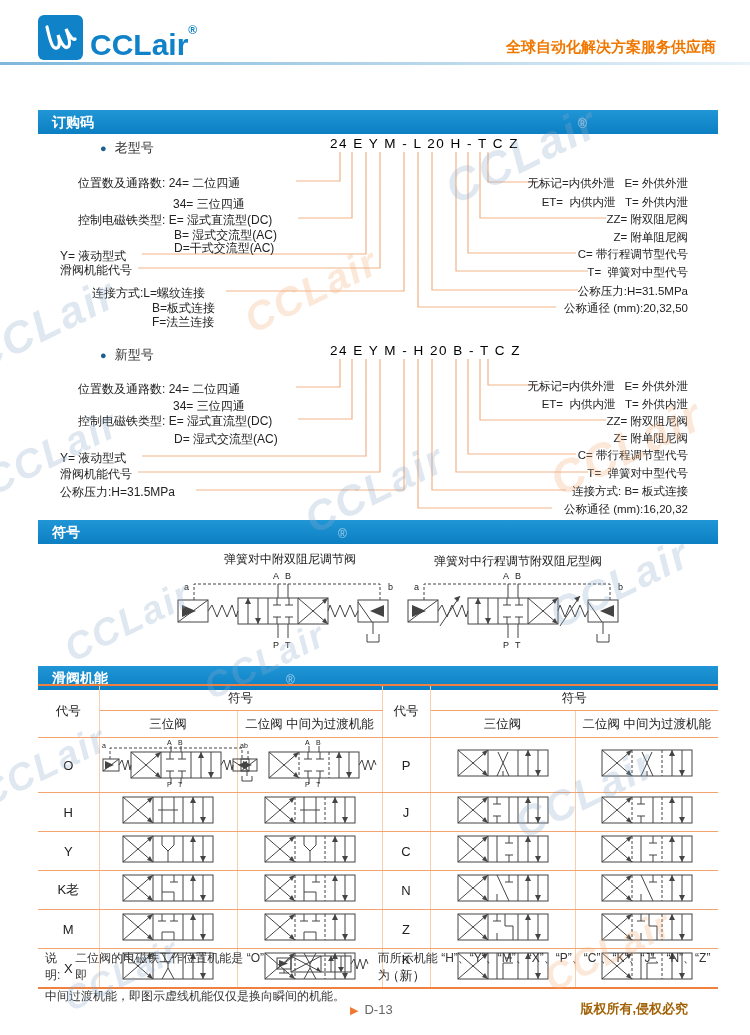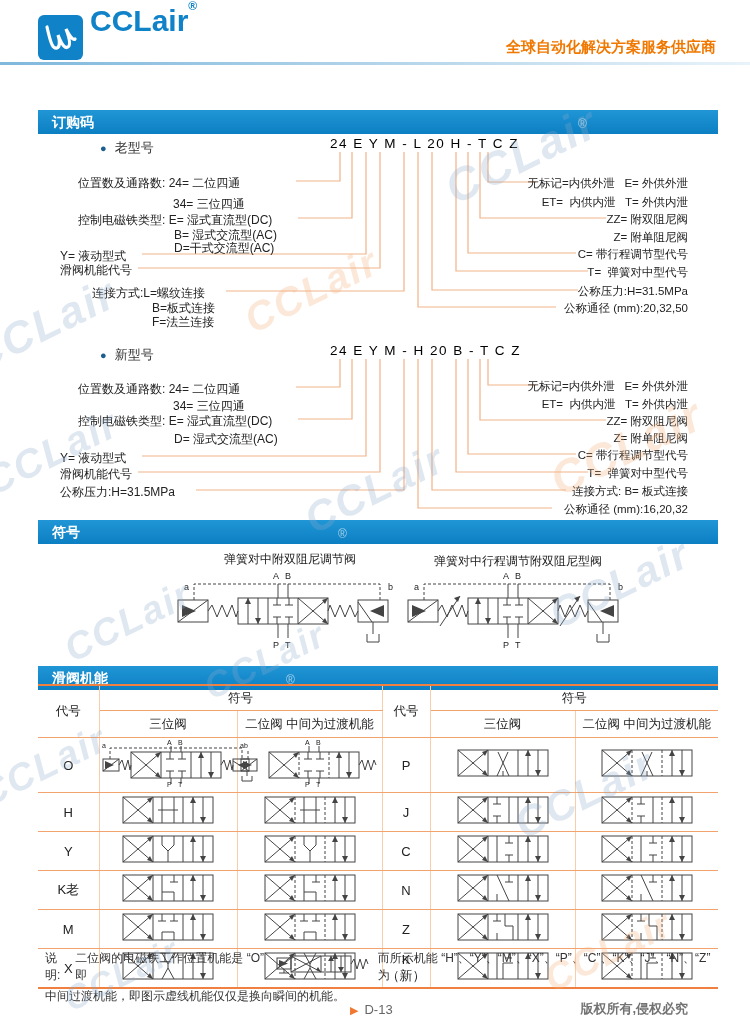--- a/index.html
+++ b/index.html
@@ -2,21 +2,21 @@
 <html><head>
 <meta charset="utf-8">
 <style>
   html,body{margin:0;padding:0;}
   body{
     width:750px;height:1035px;position:relative;overflow:hidden;
     background:#ffffff;font-family:"Liberation Sans","DejaVu Sans",sans-serif;color:#222;
   }
   
   .logo-box{position:absolute;left:38px;top:15px;width:45px;height:45px;}
-  .brand{position:absolute;left:90px;top:4px;font-size:30px;font-weight:bold;color:#1082c8;letter-spacing:0px;}
+  .brand{position:absolute;left:90px;top:28px;font-size:30px;font-weight:bold;color:#1082c8;letter-spacing:0px;}
   .brand sup{font-size:12px;position:relative;top:-10px;}
   .tagline{position:absolute;right:34px;top:38px;font-size:15px;font-weight:bold;color:#f07800;}
   .top-divider{position:absolute;left:0;top:62px;width:750px;height:3px;
     background:linear-gradient(to right,#7fb8dc,#bcd9ec 60%,#e8f3fa);}
   
   .section-bar{position:absolute;left:38px;width:680px;height:24px;
     background:linear-gradient(180deg,#2196d6,#0b7fc2);
     color:#fff;font-size:14px;font-weight:bold;line-height:24px;padding-left:14px;box-sizing:border-box;}
   .section-bar .rmark{position:absolute;top:2px;font-size:12px;font-weight:normal;color:rgba(255,255,255,.6);}
   
@@ -43,21 +43,21 @@
   table.spool th:last-child,table.spool td:last-child{border-right:none;}
   table.spool thead tr:first-child th{height:24px;}
   table.spool thead tr:last-child th{height:26px;}
   table.spool tbody tr{height:35px;}
   
   .note{position:absolute;left:45px;top:950px;width:668px;font-size:12px;color:#333;z-index:2;}
   .note-line1{display:flex;align-items:flex-start;gap:4px;flex-wrap:nowrap;}
   .note-line2{margin-top:4px;}
   .page-marker{position:absolute;left:350px;top:1002px;font-size:13px;color:#666;z-index:2;}
   .page-marker .tri{color:#f07830;font-size:11px;margin-right:6px;}
-  .copyright{position:absolute;right:62px;top:1000px;font-size:13px;font-weight:bold;color:#737373;z-index:2;}
+  .copyright{position:absolute;right:62px;top:1000px;font-size:13px;font-weight:bold;color:#a16207;z-index:2;}
   
   .wm{position:absolute;font-weight:bold;font-style:italic;letter-spacing:2px;
     color:rgba(140,170,200,.28);transform:rotate(-26deg);pointer-events:none;z-index:3;white-space:nowrap;}
   .wm.o{color:rgba(244,178,128,.30);}
 </style>
 </head>
 <body>
 
 <div>
   <div class="logo-box">

